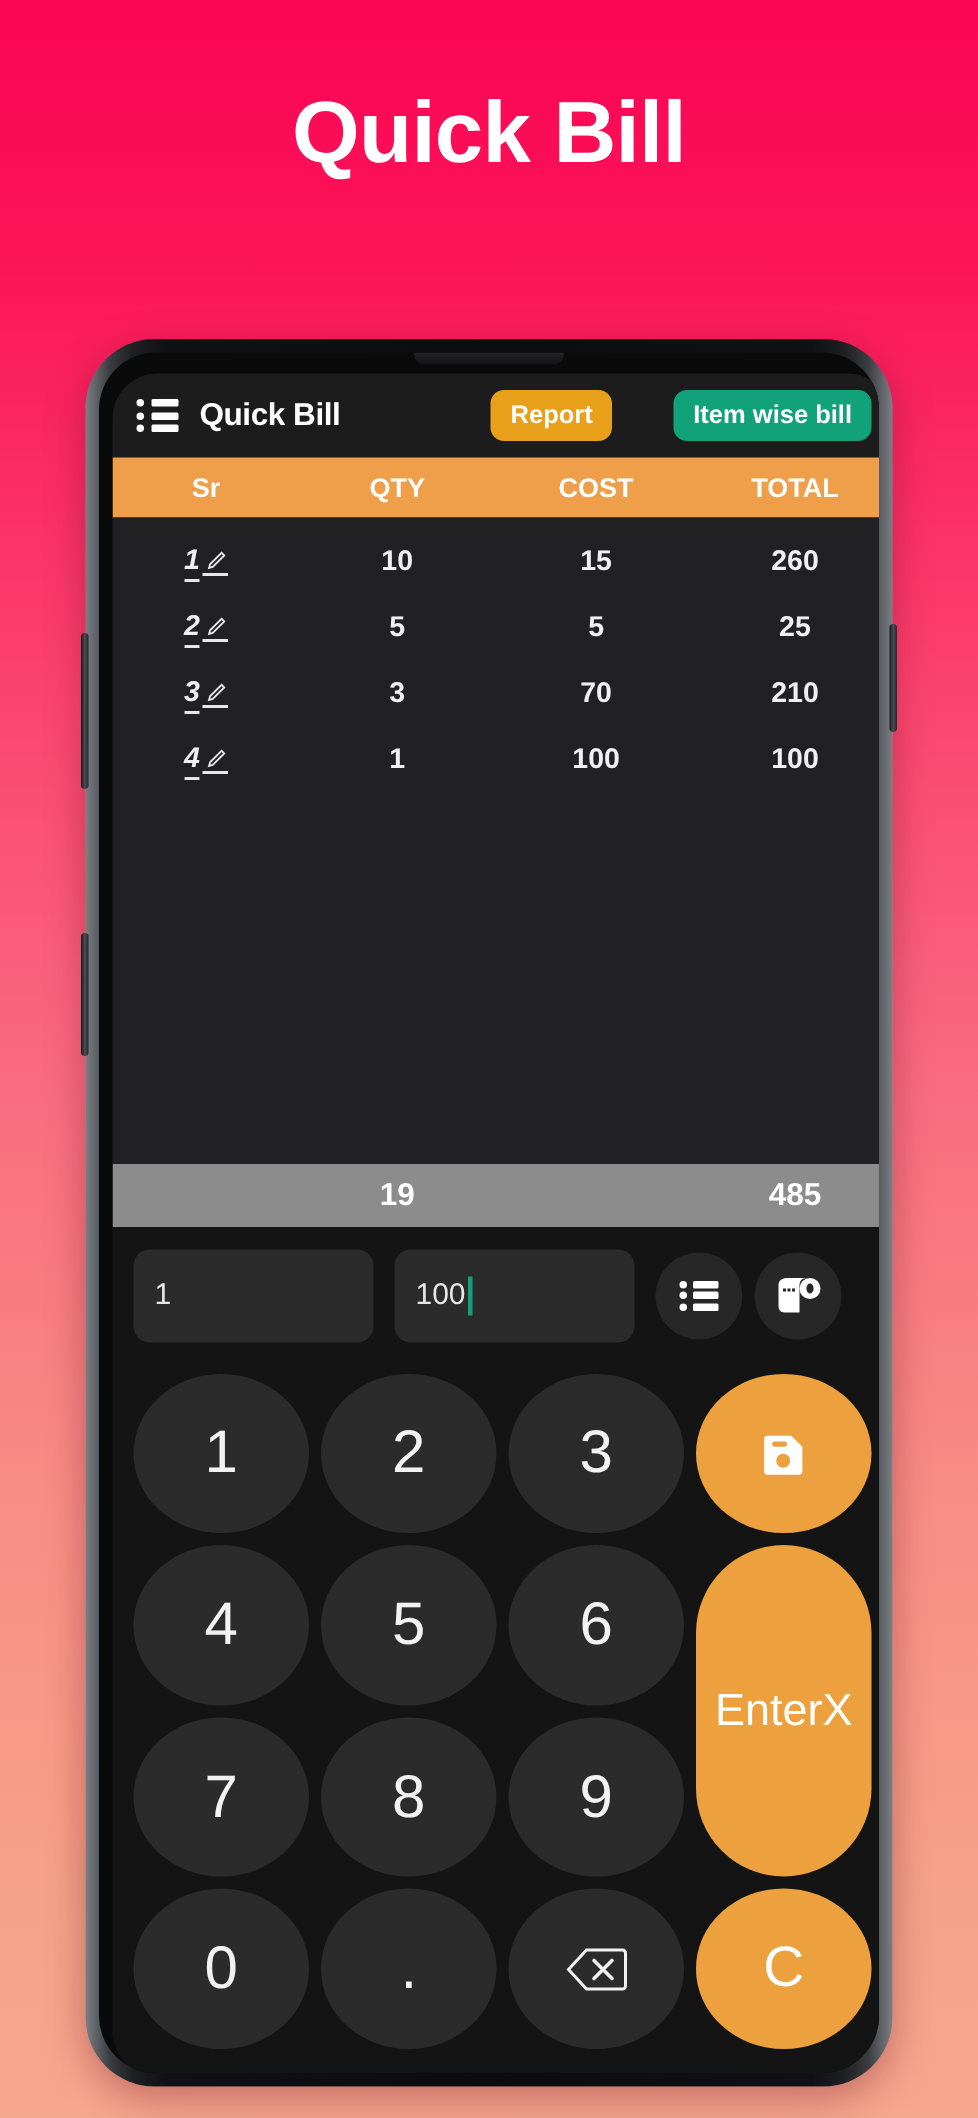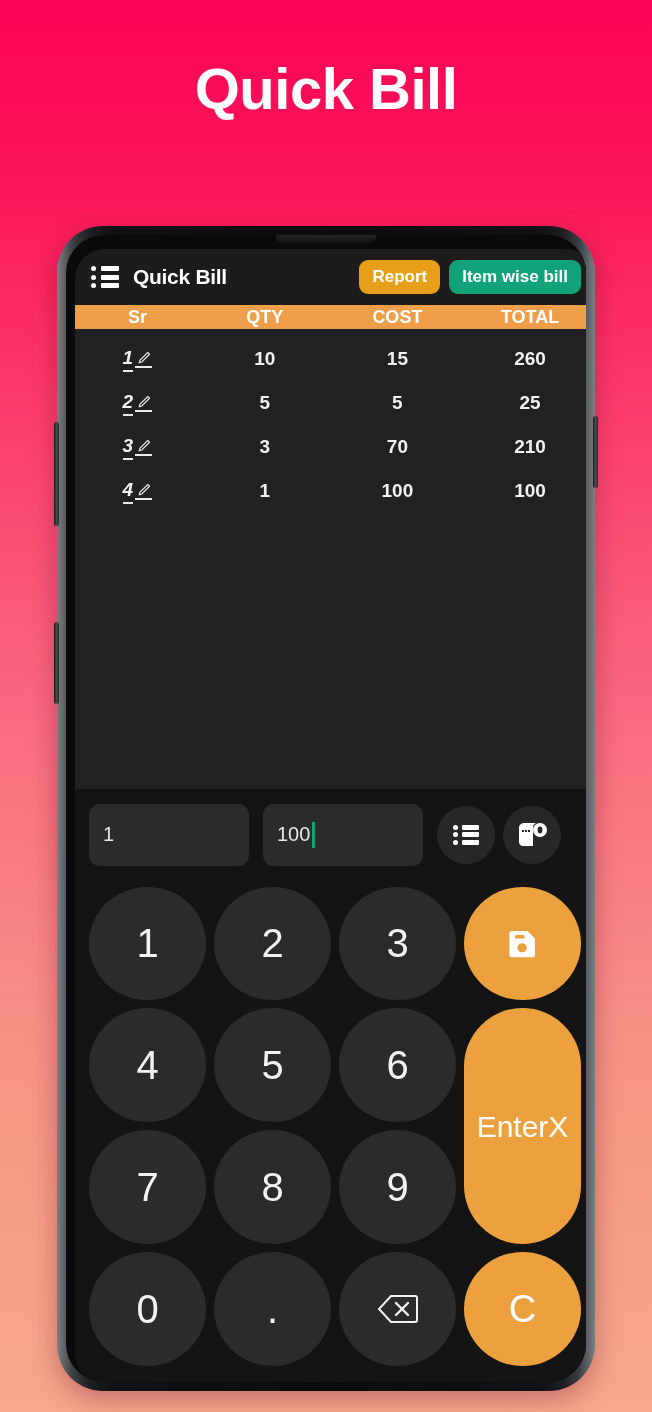--- a/index.html
+++ b/index.html
@@ -88,25 +88,25 @@
   .menu-icon .bar { flex:1; height:5px; background:#fff; border-radius:1px; }
   .app-title { color:#ffffff; font-size:21px; font-weight:bold; letter-spacing:-0.3px; }
   .appbar-spacer { flex:1; }
   .pill {
     border-radius:9px;
     font-size:17px; font-weight:bold; color:#ffffff;
     padding:7px 13px;
     white-space:nowrap;
   }
   .pill-report { background:#e8a01b; margin-right:9px;text-align:center; }
-  .pill-itemwise { background:#12a279; }
+  .pill-itemwise { background:#12a279;margin-left:32px; }
 
   
   .thead {
-    height:24px;
+    height:40px;
     background:#ef9f49;
     display:flex; align-items:center;
     flex:0 0 auto;
   }
   .th { color:#ffffff; font-size:18px; font-weight:bold; text-align:center; }
   .c-sr    { width:24%; }
   .c-qty   { width:25%; }
   .c-cost  { width:26%; }
   .c-total { width:25%; }
 
@@ -290,20 +290,26 @@
                 </svg>
             </span>
           </div>
           <div class="td c-qty">1</div>
           <div class="td c-cost">100</div>
           <div class="td c-total">100</div>
         </div>
 
       </div>
 
+      <div class="totals">
+        <div class="tt c-sr"></div>
+        <div class="tt c-qty">19</div>
+        <div class="tt c-cost"></div>
+        <div class="tt c-total">485</div>
+      </div>
 
       <div class="inputrow">
         <div class="field field-qty">
           <span>1</span>
         </div>
         <div class="field field-cost">
           <span>100</span>
           <span class="caret"></span>
         </div>
         <div class="iconbtn">

